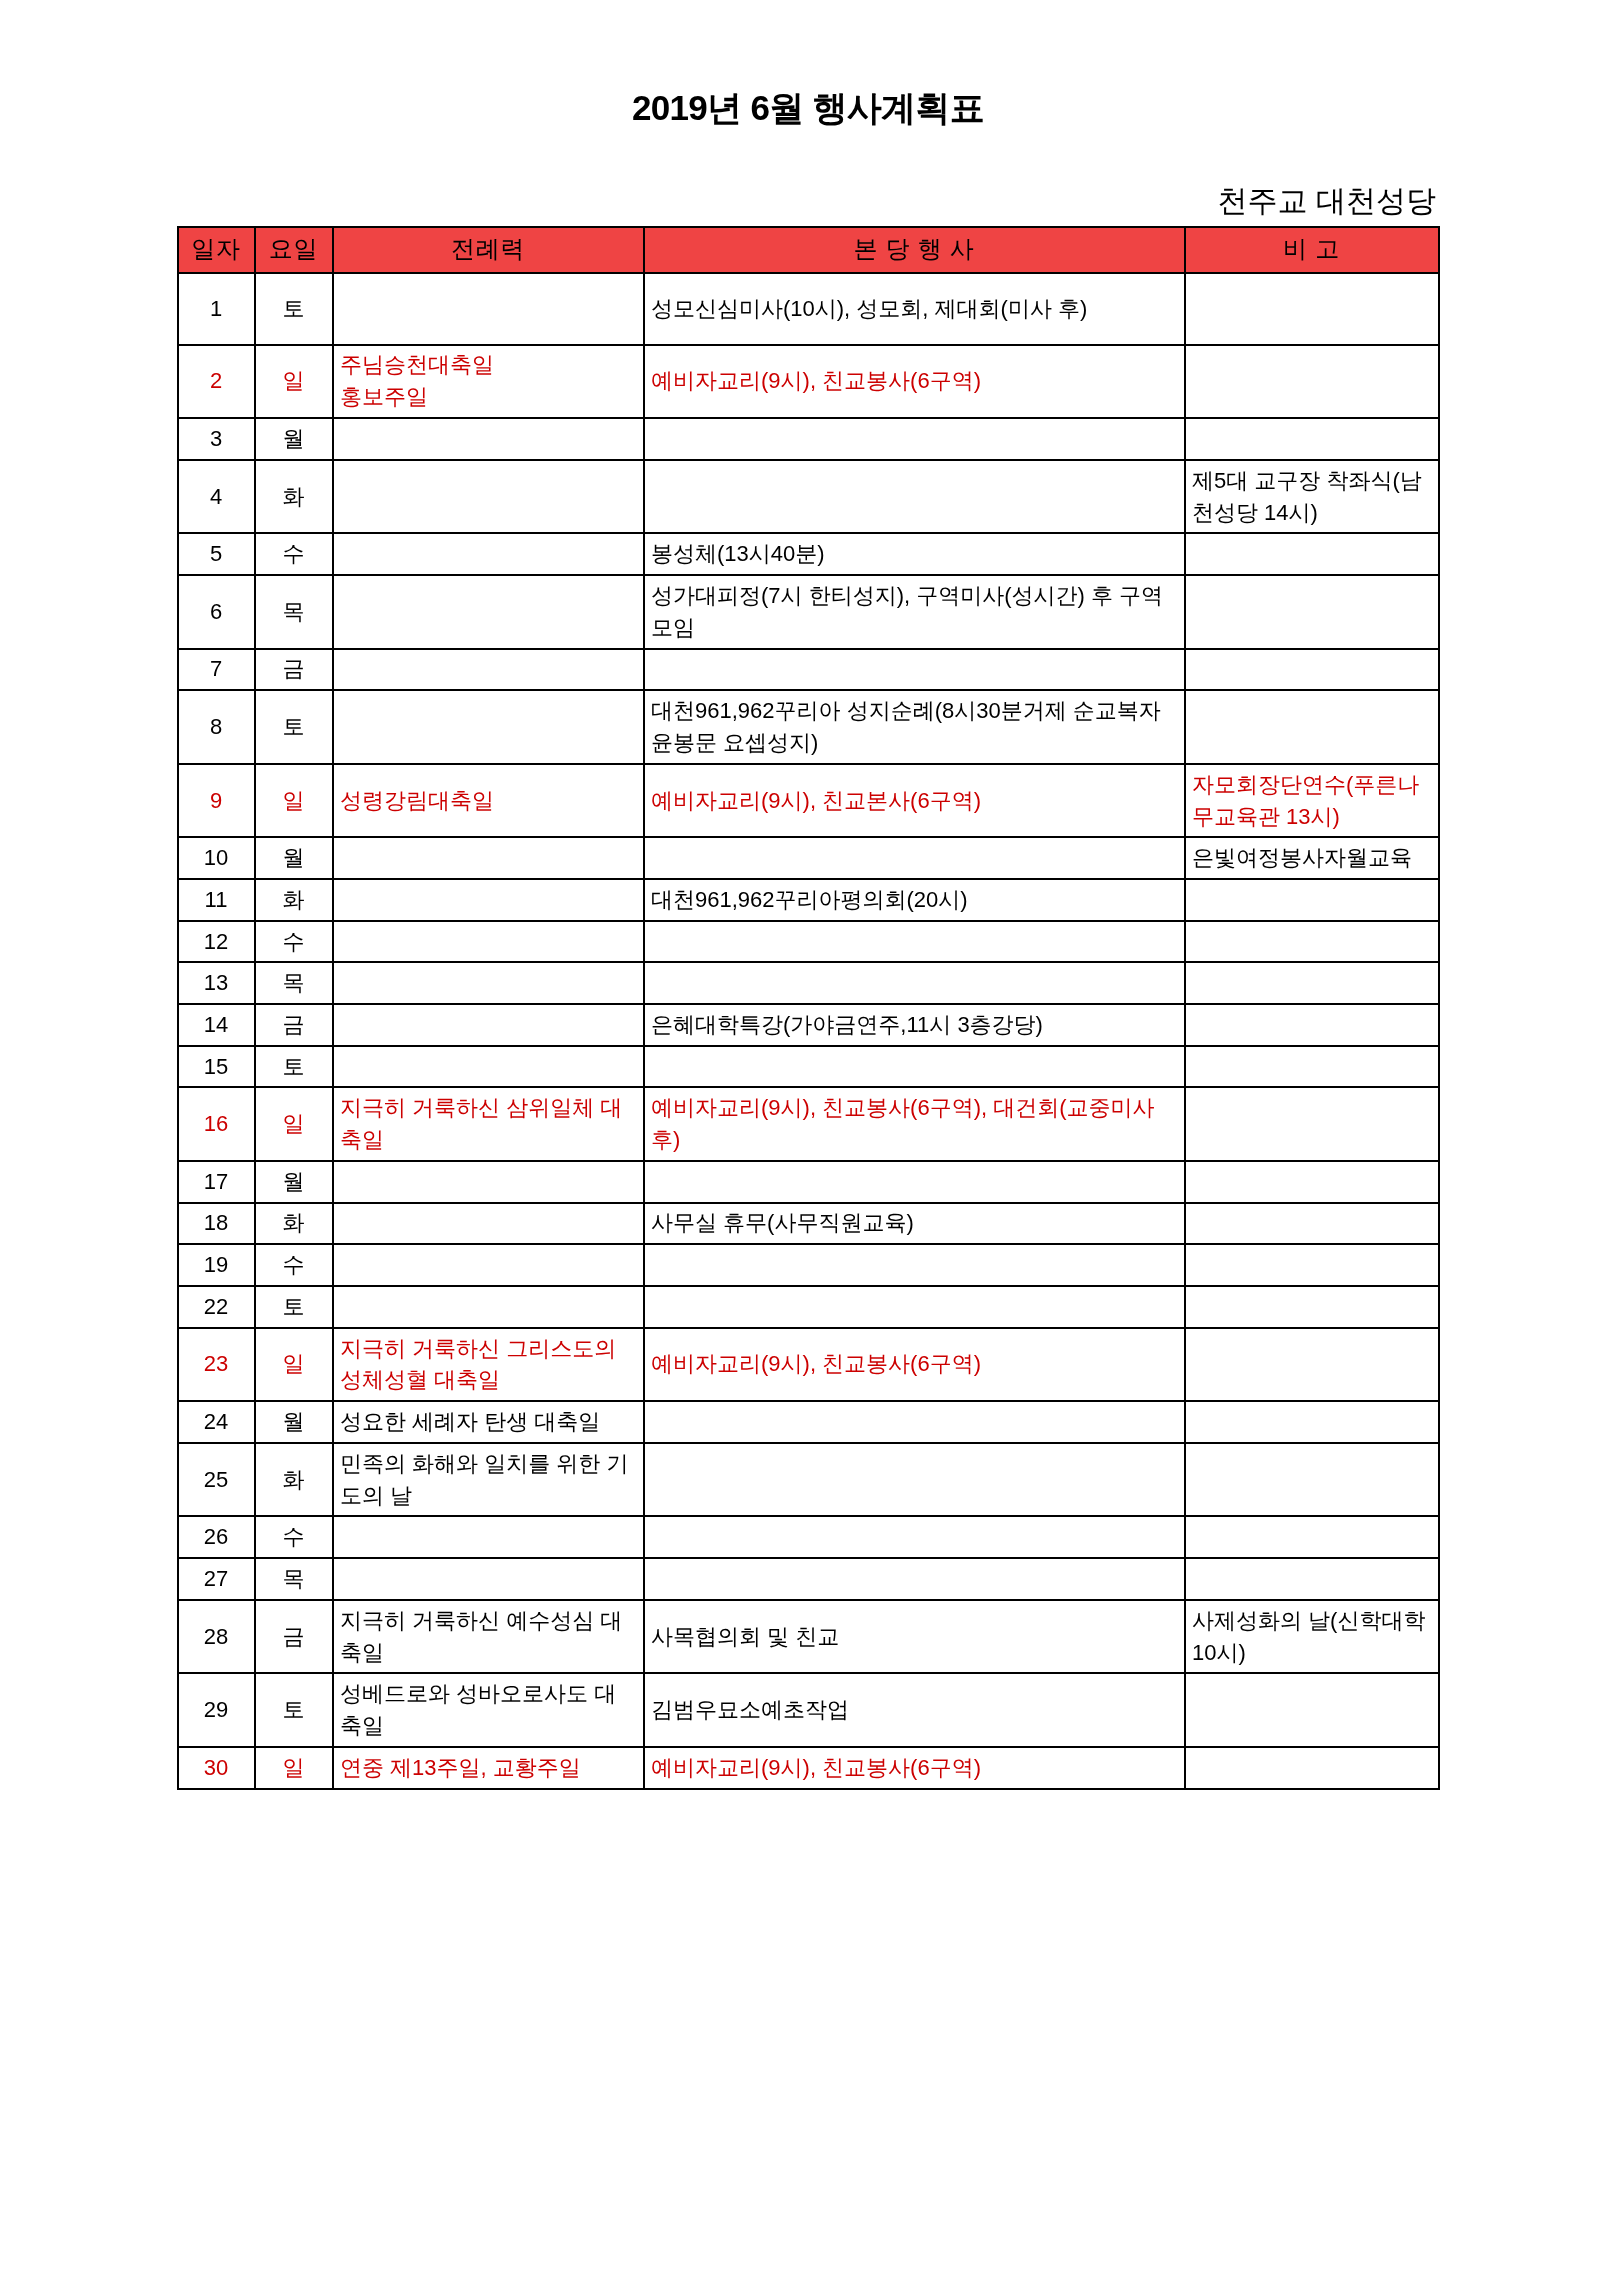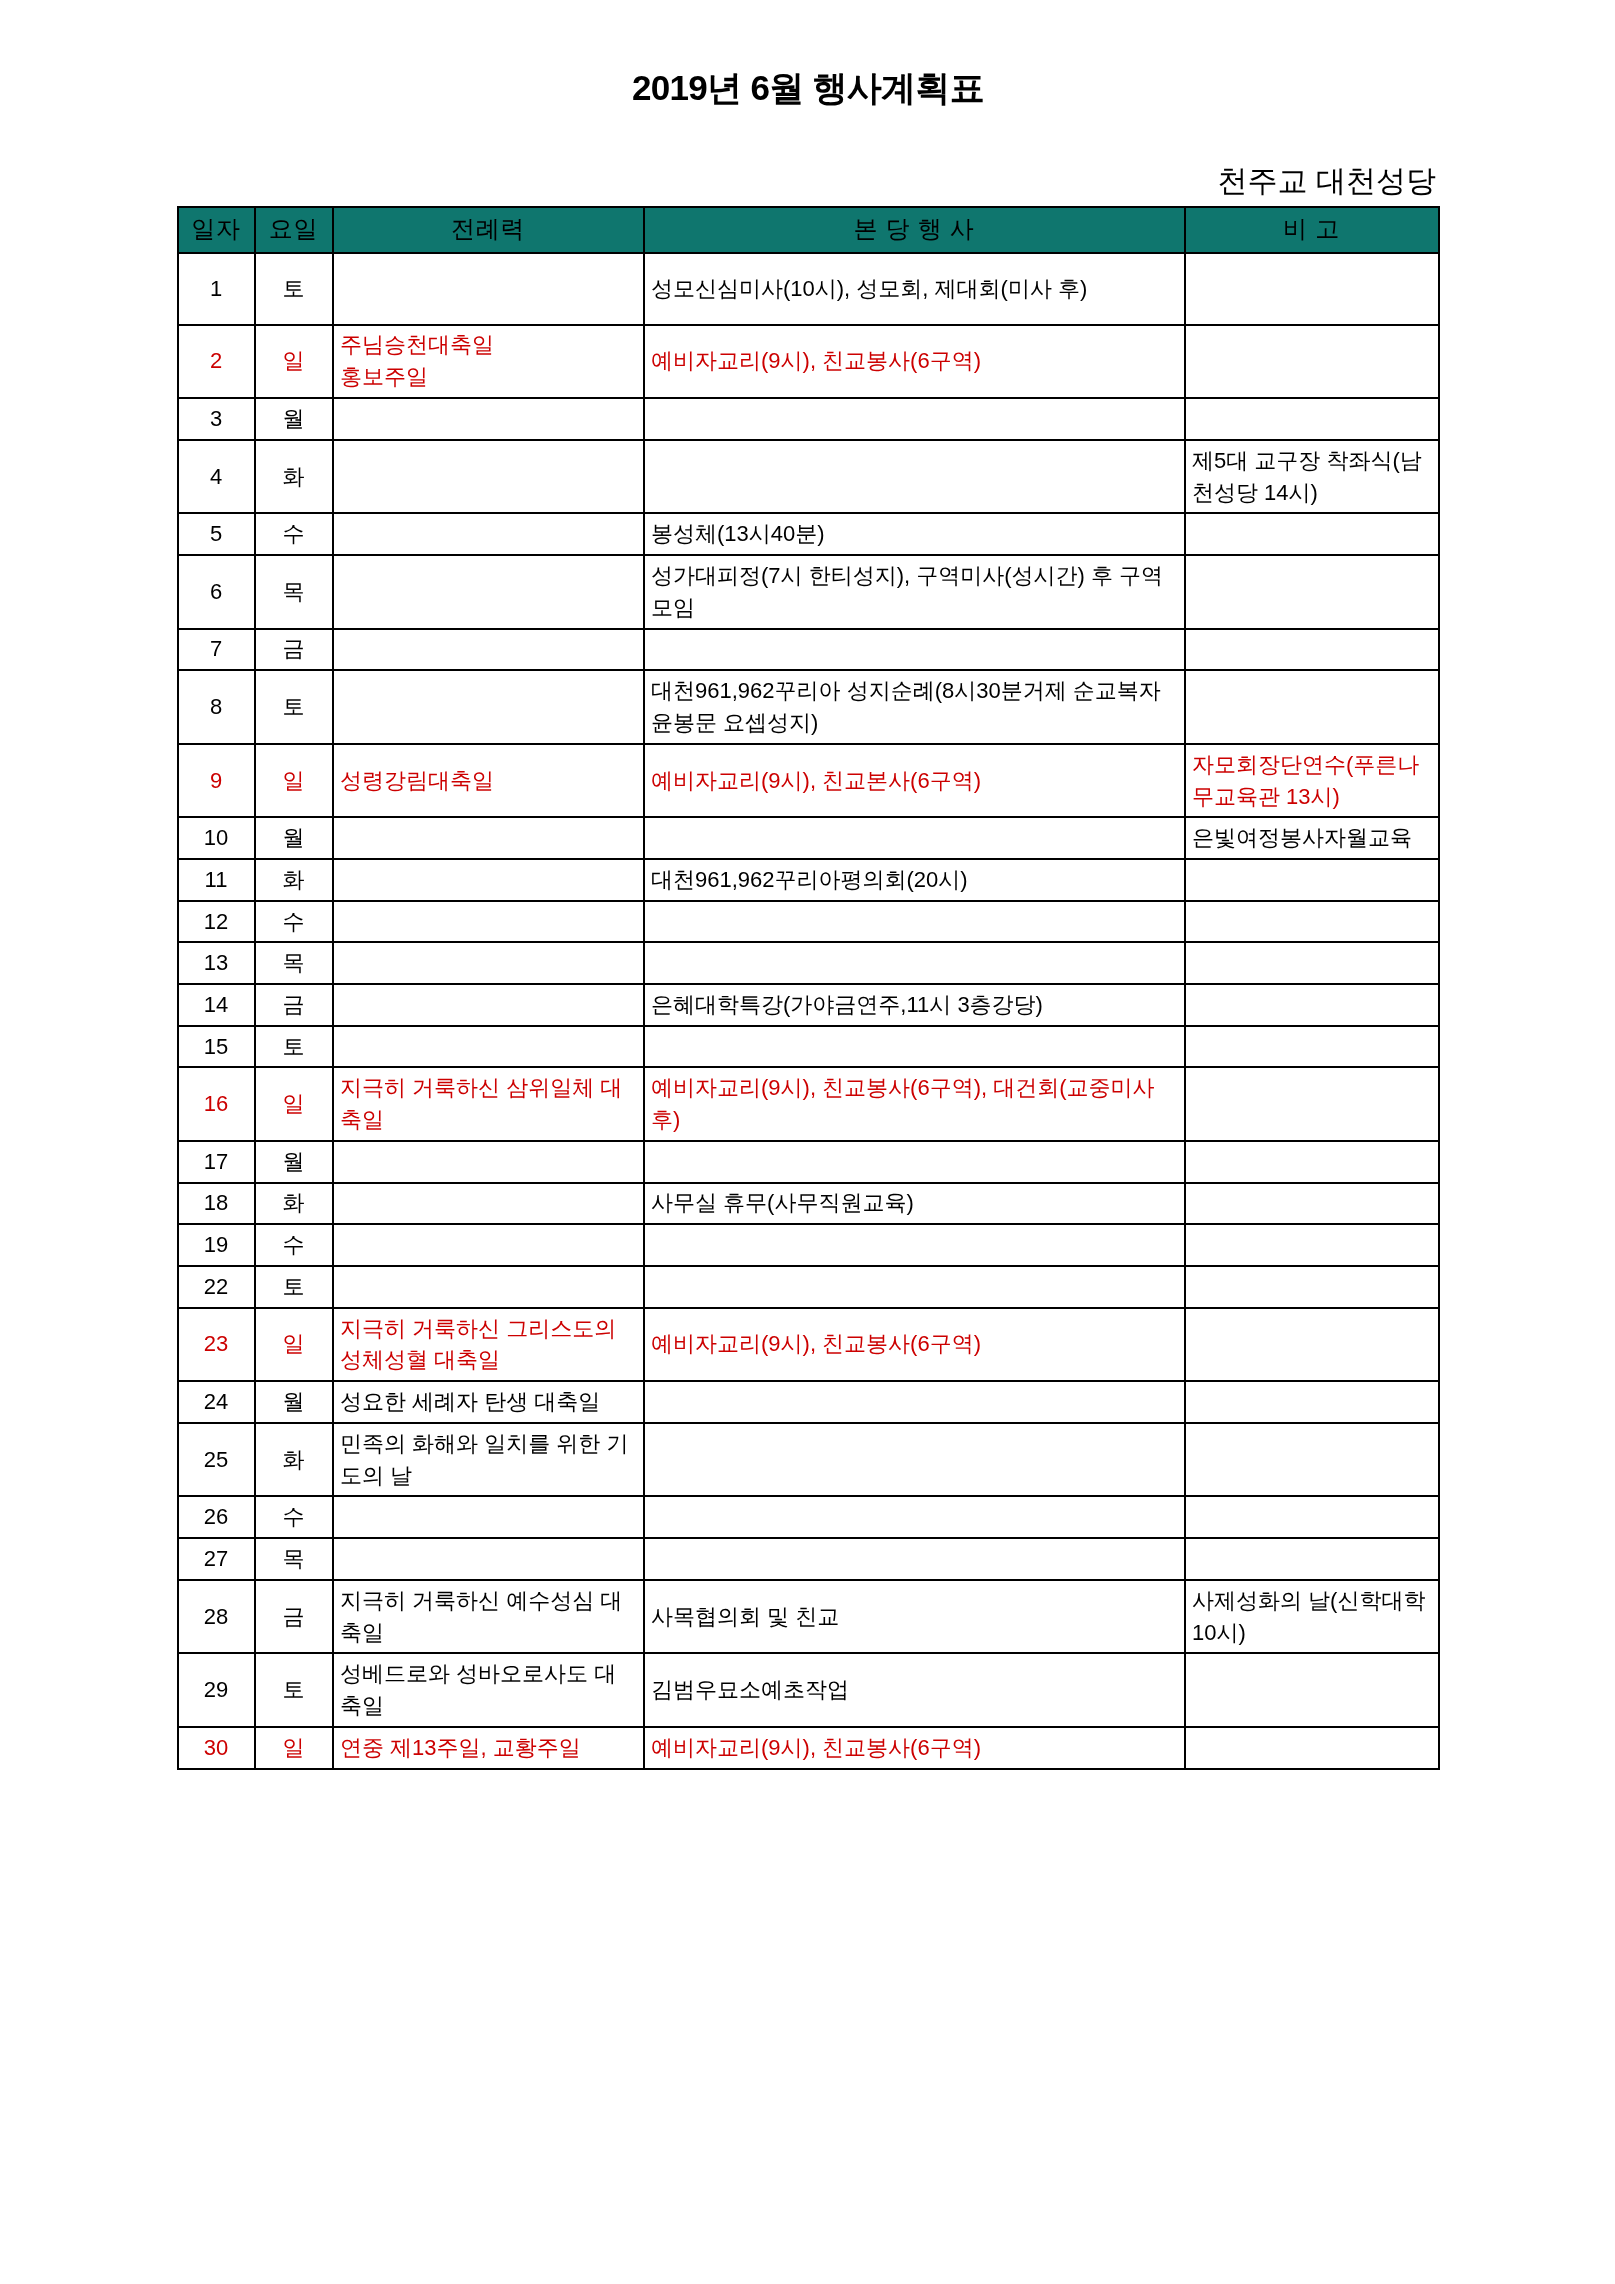--- a/index.html
+++ b/index.html
@@ -19,21 +19,21 @@
     height: 2284px;
     padding: 0;
     position: relative;
   }
   .doc-title {
     text-align: center;
     font-size: 35px;
     font-weight: bold;
     letter-spacing: -0.7px;
     margin: 0;
-    padding-top: 69px;
+    padding-top: 89px;
     line-height: 1.1;
   }
   .subtitle-row {
     width: 1261px;
     margin: 0 auto;
     margin-top: 56px;
     text-align: right;
     font-size: 30px;
     line-height: 1.1;
     padding-right: 2.6px;
@@ -47,21 +47,21 @@
   }
   table.schedule td, table.schedule th {
     border: 2px solid #000000;
     padding: 3.9px 6.5px;
     vertical-align: middle;
     line-height: 1.45;
     font-weight: normal;
     word-break: break-all;
   }
   thead th {
-    background: #0f766e;
+    background: #ef4444;
     text-align: center;
     font-weight: bold;
     font-size: 24px;
     height: 46px;
     padding: 2.6px 3.9px;
     letter-spacing: 0.7px;
   }
   col.c-date { width: 77px; }
   col.c-dow  { width: 78px; }
   col.c-lit  { width: 311px; }

